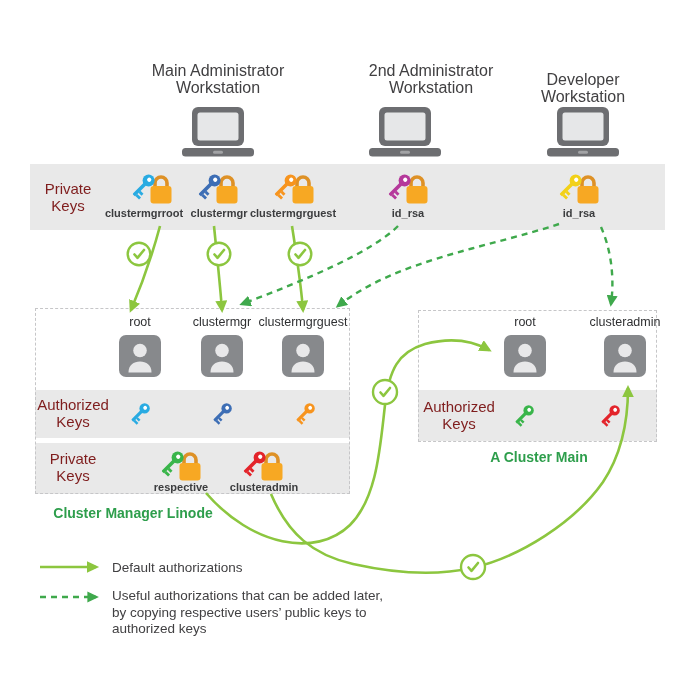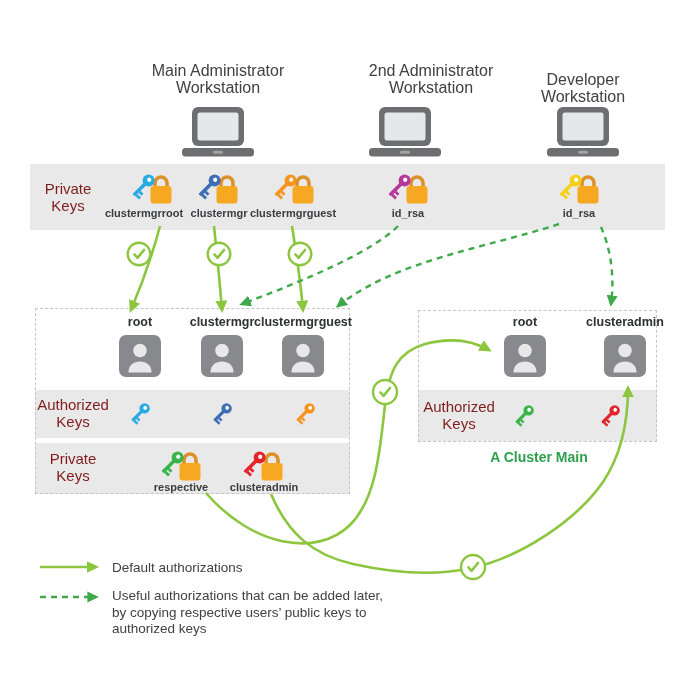--- a/index.html
+++ b/index.html
@@ -4,21 +4,21 @@
 <style>
   html,body{margin:0;padding:0;background:#ffffff;}
   .stage{position:relative;width:694px;height:694px;background:#fff;
          font-family:"Liberation Sans",sans-serif;color:#414042;overflow:hidden;}
   .abs{position:absolute;}
   .ctr{transform:translateX(-50%);}
   .ws-title{font-size:16px;line-height:17px;text-align:center;white-space:pre-line;}
   .band{background:#E9E9E9;}
   .band-label{font-size:15px;line-height:17px;text-align:center;white-space:pre-line;color:#7f1d1d;}
   .key-label{font-size:11px;font-weight:bold;color:#3b3c3e;white-space:nowrap;}
-  .user-label{font-size:12.5px;font-weight:bold;color:#2f3032;white-space:nowrap;}
+  .user-label{font-size:12.5px;font-weight:normal;color:#2f3032;white-space:nowrap;}
   .box{border:1.6px dashed #c6c6c8;background:transparent;}
   .box-title{font-size:14px;font-weight:bold;color:#2E9E4C;white-space:nowrap;}
   .legend-text{font-size:13.5px;line-height:16.5px;white-space:pre-line;color:#414042;}
   svg{display:block;}
   .overlay{position:absolute;left:0;top:0;pointer-events:none;}
   .solid-line{stroke:#8CC63F;stroke-width:2.6;fill:none;}
   .dash-line{stroke:#3FA94C;stroke-width:2.4;fill:none;stroke-dasharray:6 5;}
   .chk-ring{fill:#ffffff;stroke:#8CC63F;stroke-width:2.4;}
   .chk-tick{fill:none;stroke:#8CC63F;stroke-width:2.6;stroke-linecap:round;stroke-linejoin:round;}
 </style>
@@ -135,20 +135,21 @@
   <div class="abs ctr key-label" style="left:408px;top:207px;">id_rsa</div>
   <div class="abs ctr key-label" style="left:579px;top:207px;">id_rsa</div>
 
   <div class="abs band" style="left:35px;top:390px;width:315px;height:48px;"></div>
   <div class="abs band" style="left:35px;top:443px;width:315px;height:51px;"></div>
   <div class="abs box" style="left:35px;top:308px;width:313px;height:184px;"></div>
   <div class="abs band-label" style="left:34px;top:396px;width:78px;">Authorized
 Keys</div>
   <div class="abs band-label" style="left:34px;top:450px;width:78px;">Private
 Keys</div>
+  <div class="abs ctr box-title" style="left:133px;top:505px;">Cluster Manager Linode</div>
 
   <div class="abs ctr user-label" style="left:140px;top:315px;">root</div>
   <div class="abs ctr user-label" style="left:222px;top:315px;">clustermgr</div>
   <div class="abs ctr user-label" style="left:303px;top:315px;">clustermgrguest</div>
   <span class="abs" style="left:119px;top:335px;">
     <svg width="42" height="42" viewBox="0 0 42 42">
         <rect width="42" height="42" rx="7" fill="#87898C"></rect>
         <circle cx="21" cy="15.5" r="6.8" fill="#E8E8E9"></circle>
         <path d="M9.5 37.5 c0-7.5 5.2-11 11.5-11 c6.3 0 11.5 3.5 11.5 11 z" fill="#E8E8E9"></path>
       </svg>

